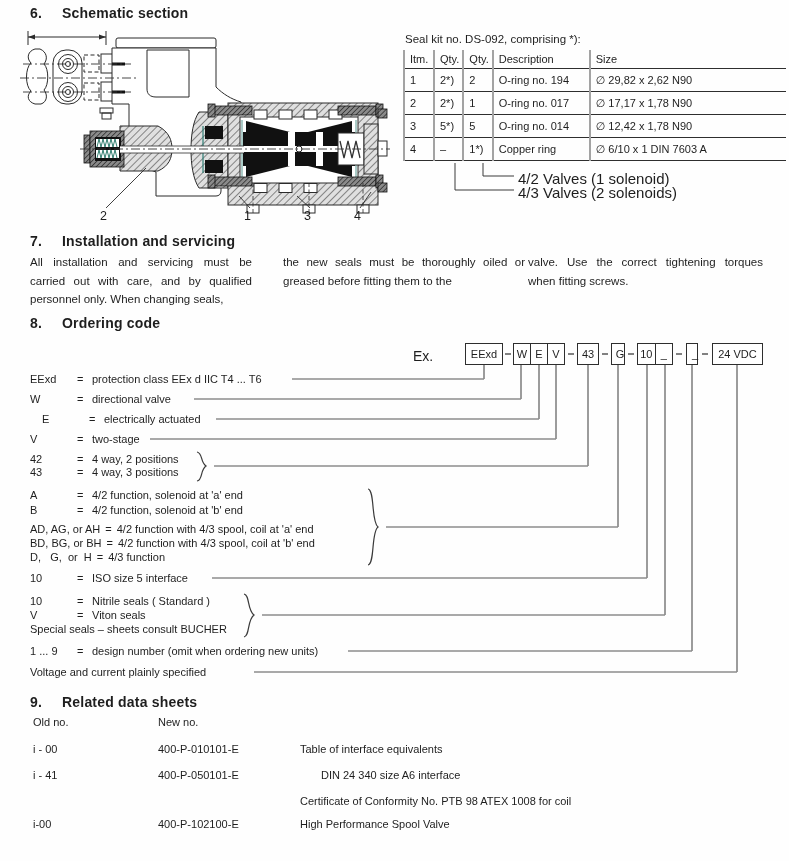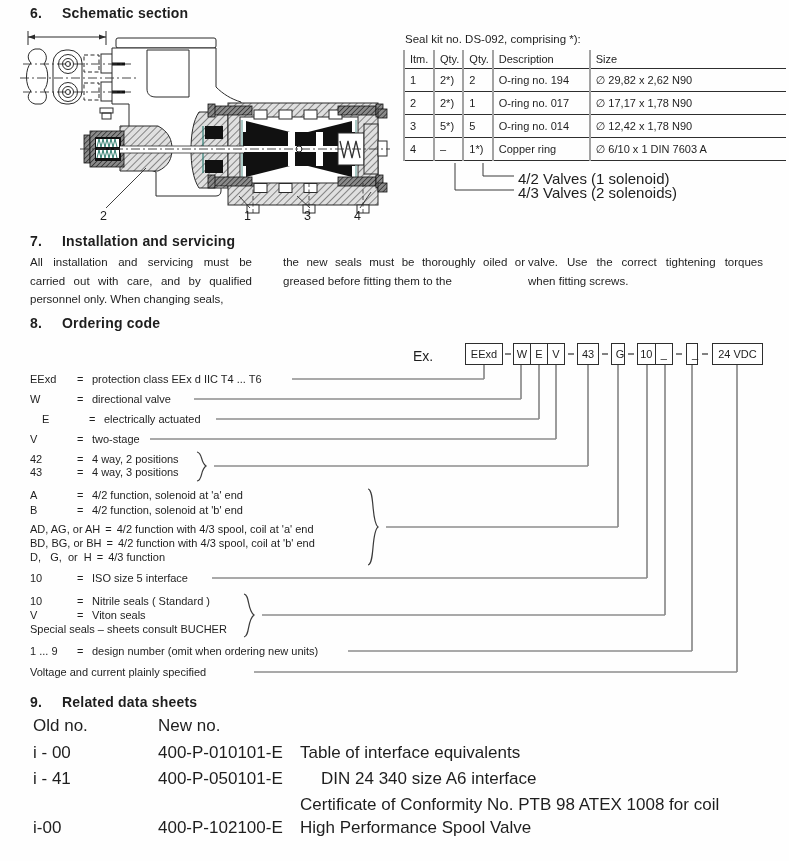--- a/index.html
+++ b/index.html
@@ -23,21 +23,21 @@
   .ocrow.inline .lab{min-width:0;}
   .ocrow.inline .eq{min-width:0;margin:0 5px;}
   .ocrow.plain .lab{min-width:0;}
   
   .ocbox{position:absolute;top:343px;height:22px;border:1px solid #2e2e2e;display:flex;
          box-sizing:border-box;font-size:11px;background:#fff;}
   .ocbox .c{display:flex;align-items:center;justify-content:center;padding:0 3px;min-width:10px;flex:1;}
   .ocbox .c + .c{border-left:1px solid #2e2e2e;}
   .exlab{position:absolute;font-size:14px;}
   .dlab{position:absolute;font-size:12.5px;}
-  .r9cell{position:absolute;font-size:17px;white-space:nowrap;}
+  .r9cell{position:absolute;font-size:11px;white-space:nowrap;}
 </style>
 </head>
 <body>
 
 <div id="page">
 
 <svg class="lineart" width="789" height="861" viewBox="0 0 789 861">
   <defs>
     <pattern id="hatch" width="5" height="5" patternUnits="userSpaceOnUse" patternTransform="rotate(45)">
       <rect width="5" height="5" fill="#e0e0e0"></rect>

